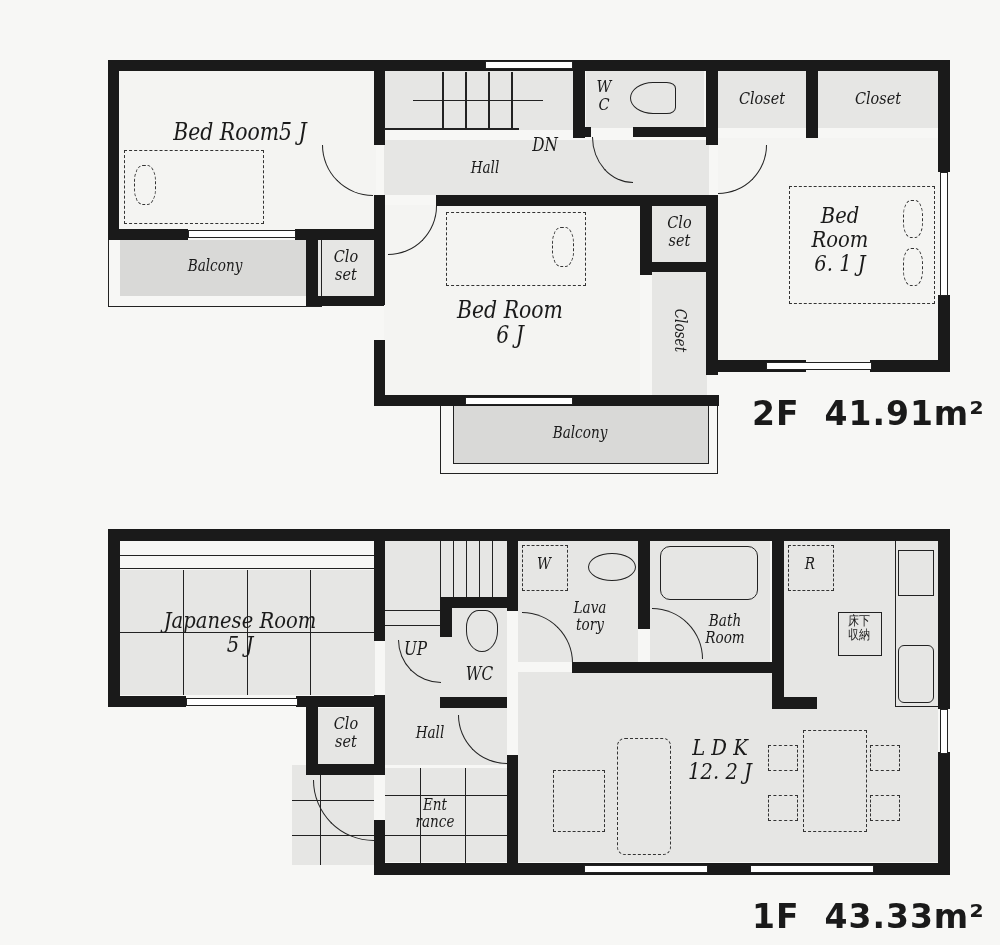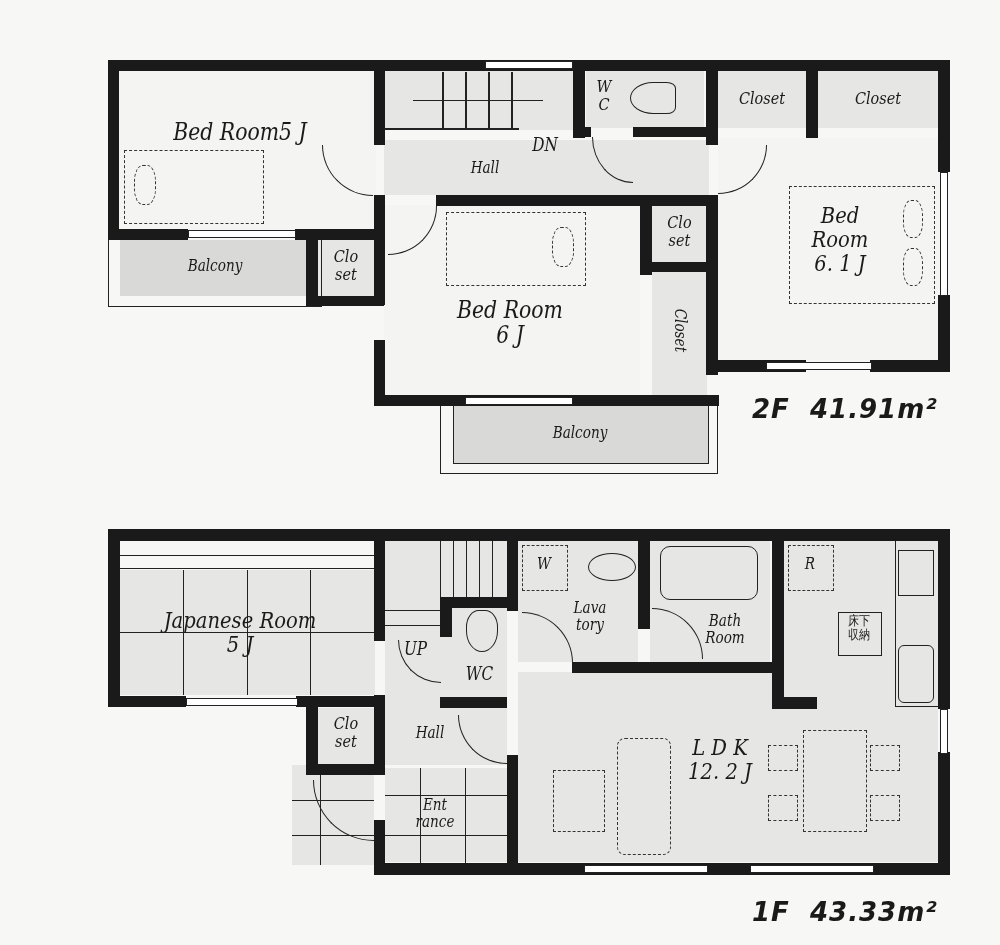--- a/index.html
+++ b/index.html
@@ -2,21 +2,21 @@
 <html><head>
 <meta charset="utf-8">
 <style>
   html,body{margin:0;padding:0;background:#f7f7f5;}
   body{width:1000px;height:945px;position:relative;overflow:hidden;font-family:"DejaVu Serif",serif;}
   .wall{position:absolute;background:#1a1a1a;}
   .room{position:absolute;background:#f4f4f2;}
   .grey{background:#d9d9d7;}
   .lightgrey{background:#e6e6e4;}
   .lbl{position:absolute;font-family:"DejaVu Serif",serif;font-style:italic;color:#1a1a1a;text-align:center;line-height:1.05;white-space:pre-line;transform:scaleX(0.85);}
-  .area{position:absolute;font-family:"DejaVu Sans",sans-serif;font-weight:bold;font-size:26px;color:#1a1a1a;letter-spacing:1px;font-style:italic;}
+  .area{position:absolute;font-family:"DejaVu Sans",sans-serif;font-weight:bold;font-size:33px;color:#1a1a1a;letter-spacing:1px;}
   .win{position:absolute;background:#fff;border:1px solid #222;}
   .dash{position:absolute;border:1.5px dashed #333;}
   .line{position:absolute;background:#222;}
   .outline{position:absolute;border:1.5px solid #222;}
   .arc{position:absolute;border:1.5px solid #222;}
 </style>
 </head>
 <body>
 
 <div>

